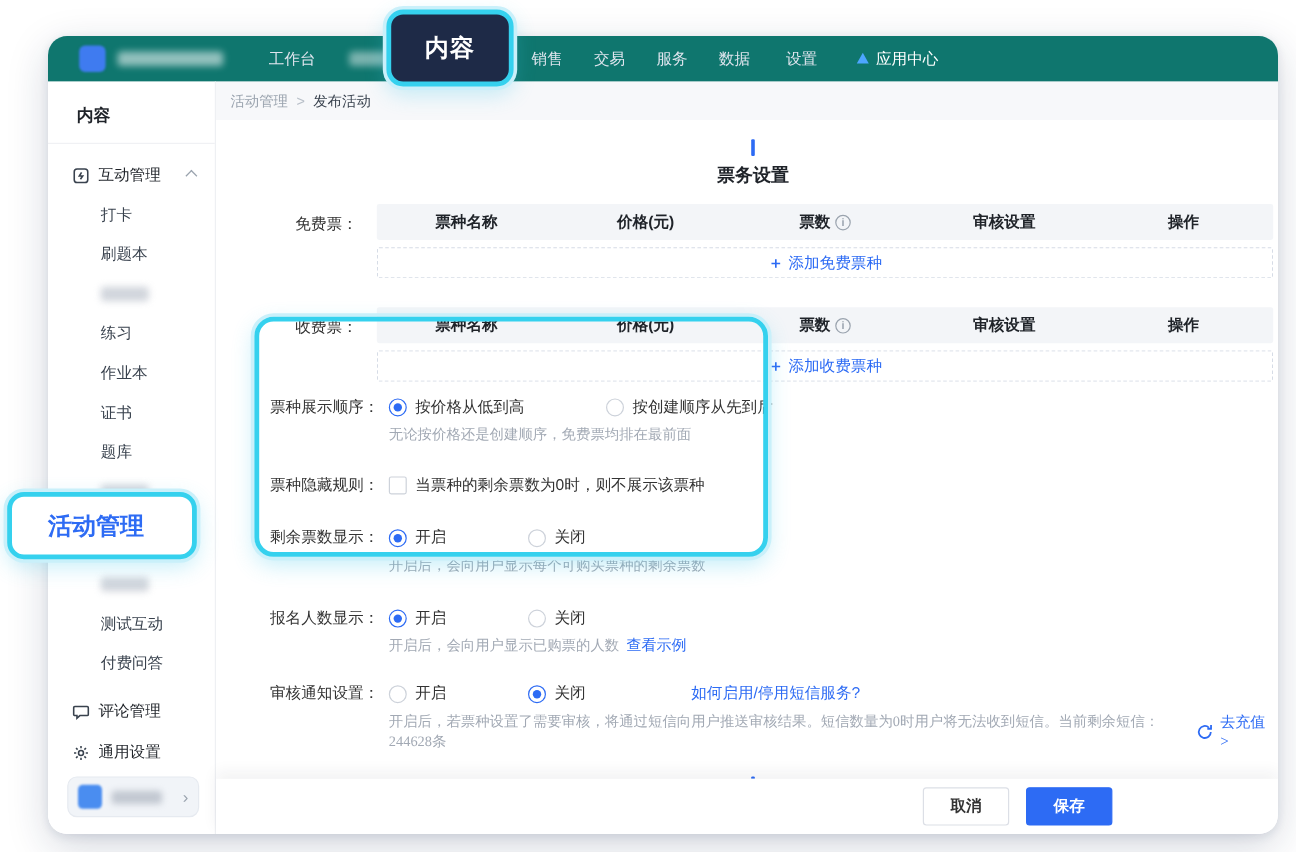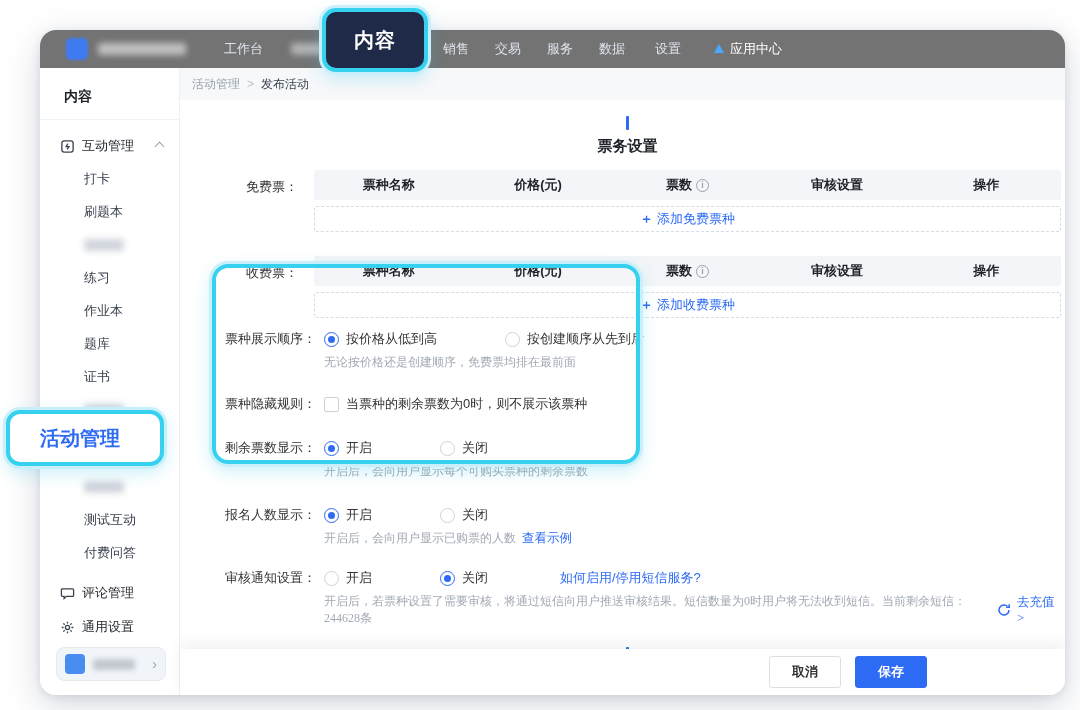--- a/index.html
+++ b/index.html
@@ -14,21 +14,21 @@
   
   .window {
     position:absolute; left:40px; top:30px; width:1025px; height:665px;
     background:#fff; border-radius:16px; overflow:hidden;
     box-shadow:0 10px 35px rgba(20,40,80,.18), 0 2px 8px rgba(20,40,80,.10);
     display:flex; flex-direction:column;
   }
 
   
   .topnav {
-    height:38px; background:#737373; display:flex; align-items:center;
+    height:38px; background:#0f766e; display:flex; align-items:center;
     padding-left:26px; flex:none; color:#DFE5EE; font-size:13px;
   }
   .logo-sq { width:22px; height:22px; border-radius:5px; background:#3F7BF0; filter:blur(1px); flex:none; }
   .logo-name { width:88px; height:12px; border-radius:3px; background:rgba(255,255,255,.55); filter:blur(3px); margin-left:10px; }
   .nav-item { margin-left:26px; cursor:pointer; white-space:nowrap; }
   .nav-item.first { margin-left:38px; }
   .nav-blur { width:34px; height:12px; border-radius:3px; background:rgba(255,255,255,.45); filter:blur(3px); margin-left:28px; }
   .nav-gap { width:118px; flex:none; }
   .appcenter { display:flex; align-items:center; gap:5px; margin-left:32px; color:#fff; }
 
@@ -80,21 +80,21 @@
   .frow { display:flex; align-items:center; }
   .form-label { width:124px; flex:none; text-align:right; font-size:13px; color:#333; }
   .opts { display:flex; align-items:center; margin-left:8px;gap:42px; }
   .opt { display:inline-flex; align-items:center; gap:7px; margin-right:26px; font-size:13px; color:#333; cursor:pointer; }
   .radio { width:15px; height:15px; border-radius:50%; border:1px solid #CDD2DA; background:#fff; position:relative; flex:none; }
   .radio.checked { border-color:#2D6BF4; }
   .radio.checked::after { content:""; position:absolute; inset:3px; border-radius:50%; background:#2D6BF4; }
   .checkbox { width:15px; height:15px; border:1px solid #CDD2DA; border-radius:2px; background:#fff; flex:none; cursor:pointer; }
   .helper { margin-left:132px; margin-top:6px; font-size:12px; color:#A2A9B4; display:flex; align-items:center; gap:6px; flex-wrap:nowrap;font-family:Liberation Serif, serif; }
   .link { color:#2D6BF4; cursor:pointer; text-decoration:none; font-size:12.5px; }
-  .inline-link { color:#2D6BF4; cursor:pointer; font-size:13px; margin-left:4px; }
+  .inline-link { color:#2D6BF4; cursor:pointer; font-size:13px; margin-left:20px; }
   .refresh-icon { display:inline-flex; cursor:pointer; }
 
   
   .footer-bar {
     height:46px; flex:none; background:#fff; z-index:6;
     box-shadow:0 -6px 12px rgba(31,41,55,.06);
     display:flex; align-items:center; justify-content:flex-end; gap:14px; padding-right:138px;
   }
   .btn { height:32px; padding:0 22px; border-radius:3px; font-size:13px; border:1px solid #DCDFE6; background:#fff; color:#333; cursor:pointer; font-family:inherit;font-weight:bold; }
   .btn.primary { background:#2D6BF4; border-color:#2D6BF4; color:#fff; }
@@ -160,22 +160,22 @@
         </div>
 
         <div class="sb-sub">
           <div class="sb-item">打卡</div>
           <div class="sb-item">刷题本</div>
           <div class="sb-item-blur">
               <span class="blur-chip"></span>
             </div>
           <div class="sb-item">练习</div>
           <div class="sb-item">作业本</div>
+          <div class="sb-item">证书</div>
           <div class="sb-item">题库</div>
-          <div class="sb-item">证书</div>
           <div class="sb-item-blur">
               <span class="blur-chip"></span>
             </div>
           <div class="activity-slot"></div>
           <div class="sb-item-blur">
               <span class="blur-chip"></span>
             </div>
           <div class="sb-item">测试互动</div>
           <div class="sb-item">付费问答</div>
         </div>

